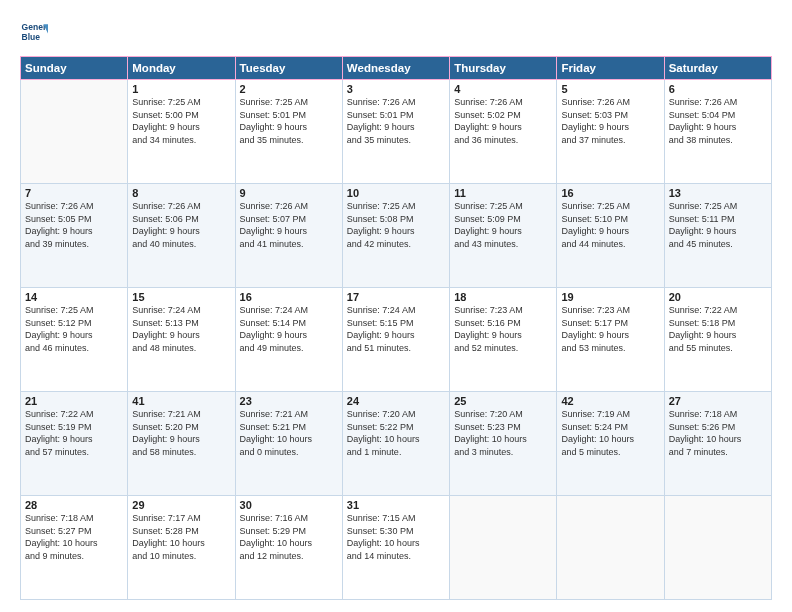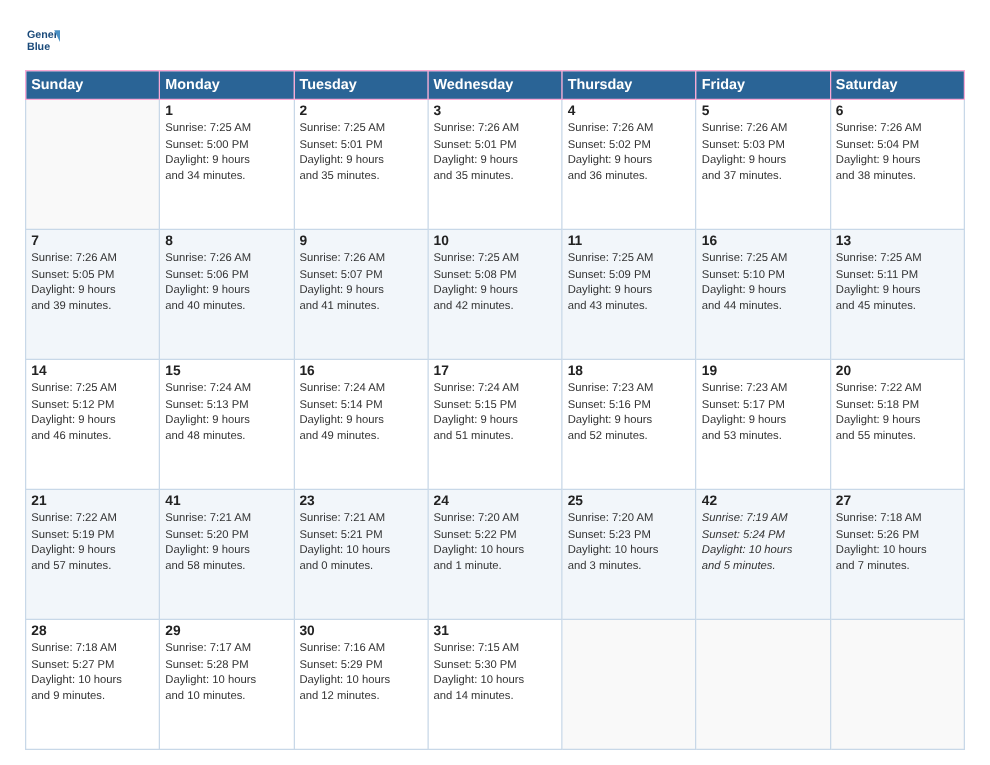--- a/index.html
+++ b/index.html
@@ -296,21 +296,21 @@
           </td>
           <td>
             <span class="day-num">25</span>
             <div class="day-info" style="white-space: pre-line;">Sunrise: 7:20 AM
 Sunset: 5:23 PM
 Daylight: 10 hours
 and 3 minutes.</div>
           </td>
           <td>
             <span class="day-num">42</span>
-            <div class="day-info" style="white-space: pre-line; font-style: italic;">Sunrise: 7:19 AM
+            <div class="day-info" style="white-space: pre-line;">Sunrise: 7:19 AM
 Sunset: 5:24 PM
 Daylight: 10 hours
 and 5 minutes.</div>
           </td>
           <td>
             <span class="day-num">27</span>
             <div class="day-info" style="white-space: pre-line;">Sunrise: 7:18 AM
 Sunset: 5:26 PM
 Daylight: 10 hours
 and 7 minutes.</div>

